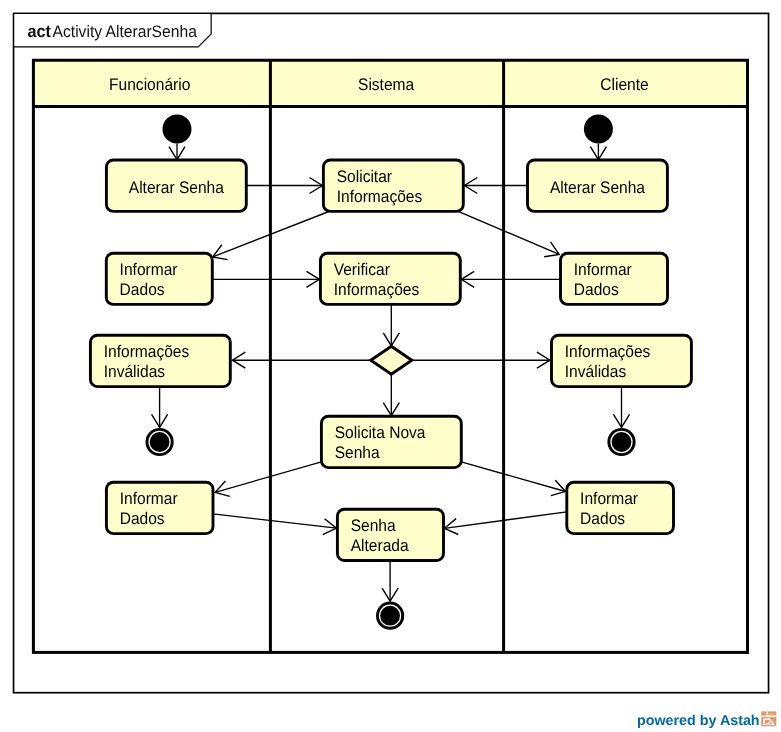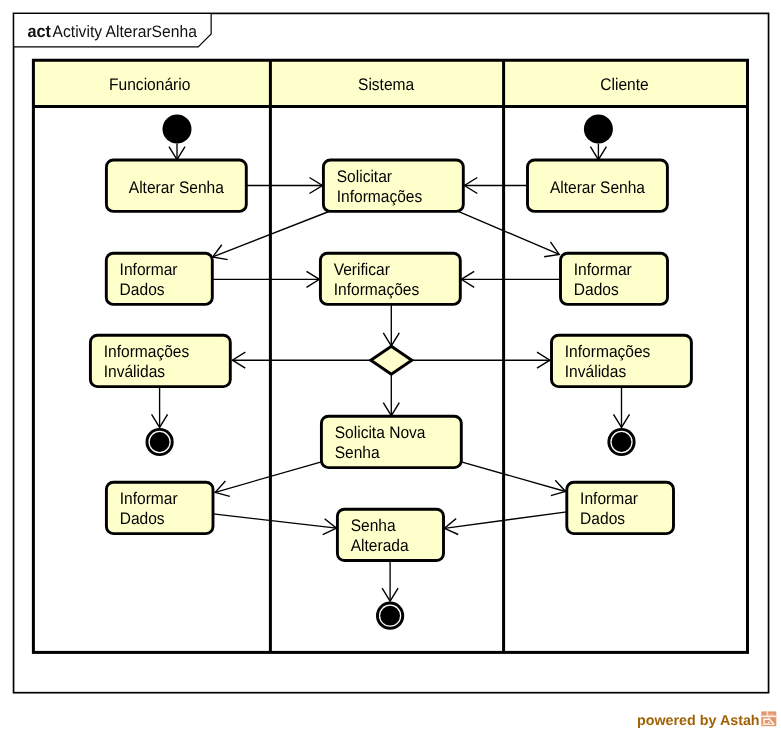--- a/index.html
+++ b/index.html
@@ -8,21 +8,21 @@
   body{width:781px;height:732px;overflow:hidden;
        font-family:"Liberation Sans","DejaVu Sans",sans-serif;}
   #canvas{position:relative;width:781px;height:732px;background:#fff;}
   #diagram{position:absolute;left:0;top:0;}
   .node-text{font-family:"Liberation Sans","DejaVu Sans",sans-serif;font-size:16.8px;fill:#000;}
   .lane-text{font-family:"Liberation Sans","DejaVu Sans",sans-serif;font-size:16.8px;fill:#000;}
   .tab-text{font-family:"Liberation Sans","DejaVu Sans",sans-serif;font-size:16.6px;fill:#111;}
   .tab-bold{font-weight:bold;}
   .wm{position:absolute;left:637px;top:711px;display:flex;align-items:flex-start;}
   .wm-text{font-family:"Liberation Sans","DejaVu Sans",sans-serif;font-size:14.3px;font-weight:bold;
-           color:#a16207;letter-spacing:0px;line-height:14px;margin-top:3px;}
+           color:#0369a1;letter-spacing:0px;line-height:14px;margin-top:3px;}
   .wm-logo{margin-left:1px;display:block;line-height:0;opacity:0.92;}
 </style>
 </head>
 <body>
 
 <div id="canvas">
   <svg id="diagram" width="781" height="732" viewBox="0 0 781 732">
       <g>
         <rect x="13.55" y="13.4" width="755" height="679.3" fill="none" stroke="#000000" stroke-width="1.7"></rect>
         <path d="M 13.65 13.5 L 211.15 13.5 L 211.15 33.9 L 198.25 46.8 L 13.65 46.8 Z" fill="#fff" stroke="#000000" stroke-width="1.2"></path>

